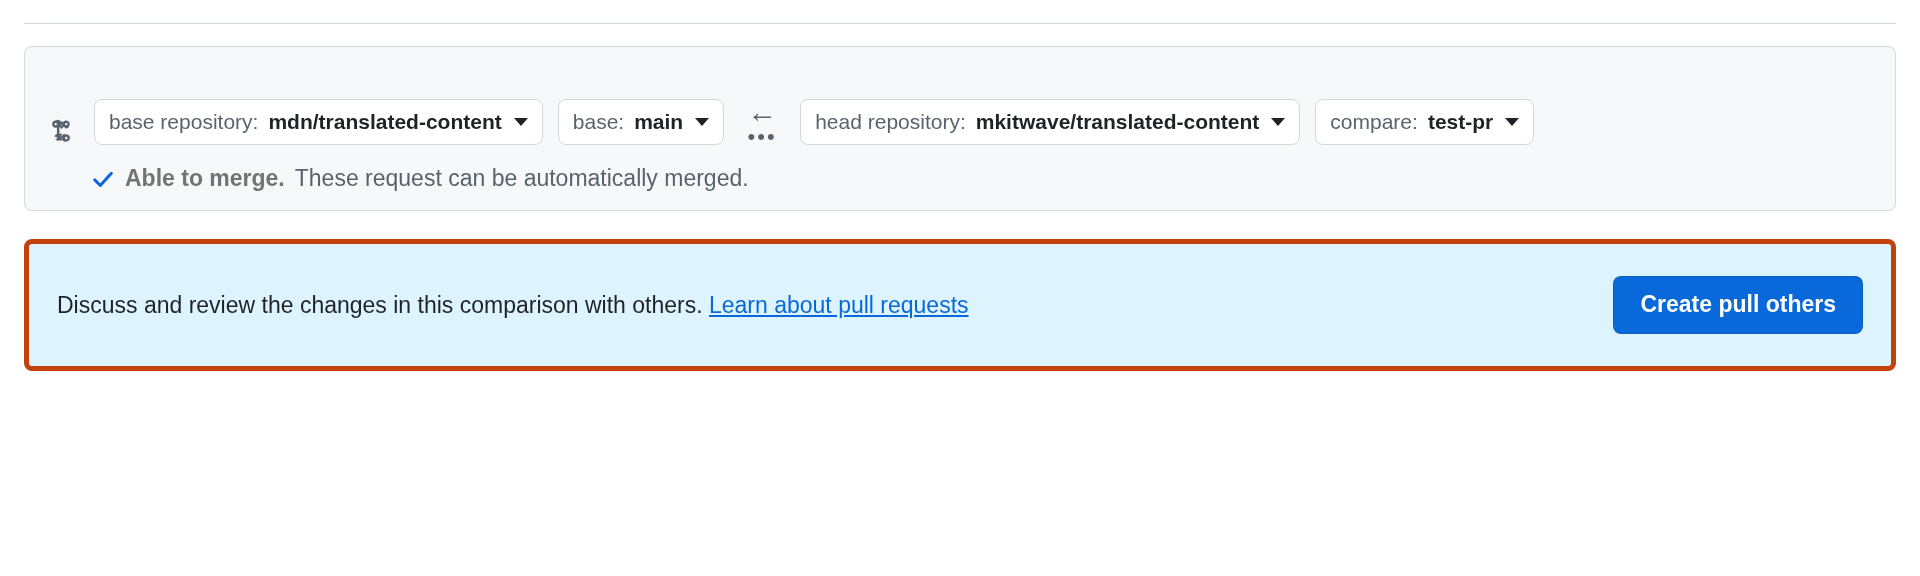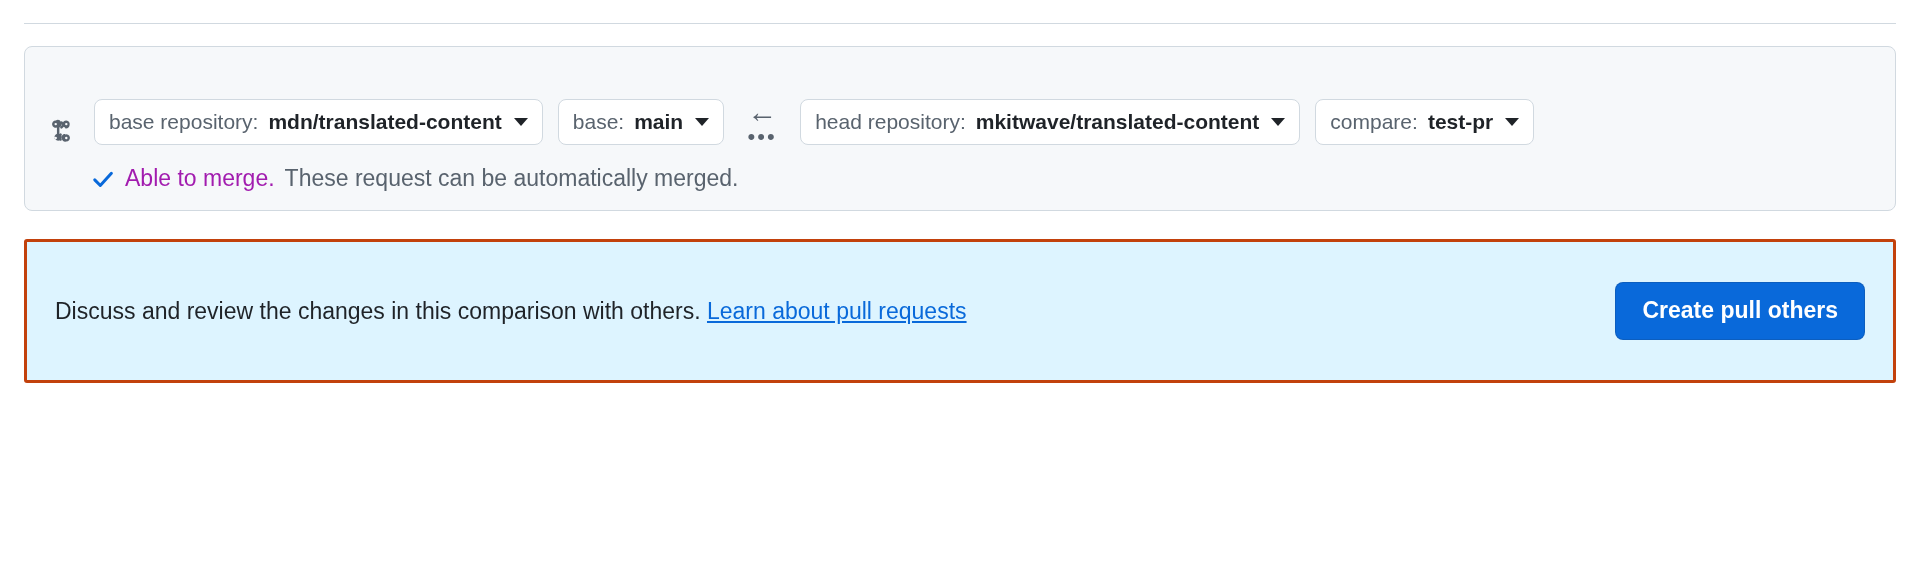--- a/index.html
+++ b/index.html
@@ -129,32 +129,32 @@
     font-size: 23px;
     color: #59636e;
   }
   .check-icon {
     color: #0969da;
     display: inline-flex;
     align-items: center;
     flex: 0 0 auto;
   }
   .merge-strong {
-    color: #a21caf;
-    font-weight: 400;
+    color: #737373;
+    font-weight: 700;
   }
   .merge-rest { color: #59636e; }
 
   
   .info-panel {
     margin-top: 28px;
     background: #ddf4ff;
-    border: 3px solid #c2410c;
-    border-radius: 3px;
-    padding: 40px 28px;
+    border: 5px solid #c2410c;
+    border-radius: 8px;
+    padding: 32px 28px;
     display: flex;
     align-items: center;
     justify-content: space-between;
     min-height: 122px;
   }
   .info-text {
     font-size: 23px;
     color: #1f2328;
     line-height: 1.4;
   }

